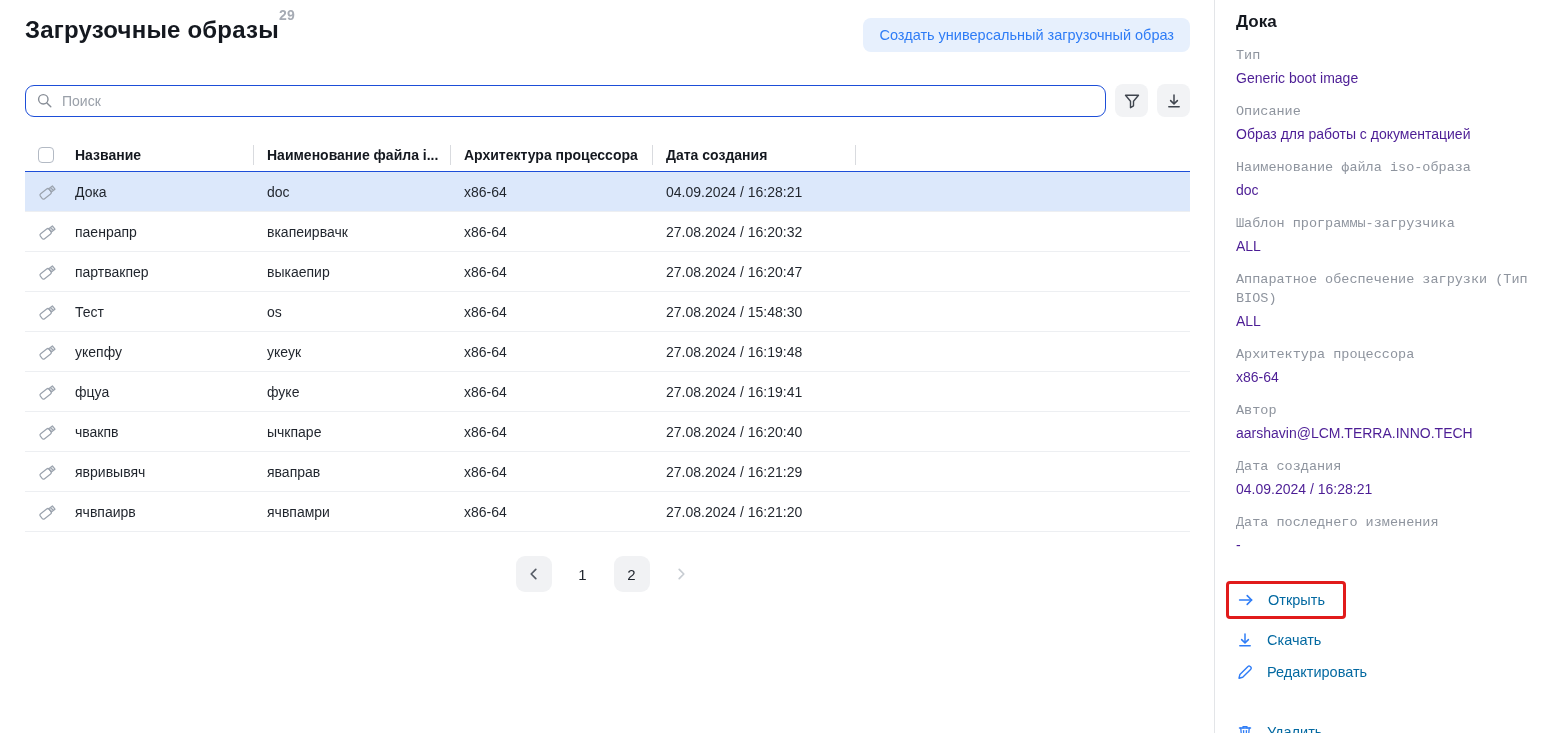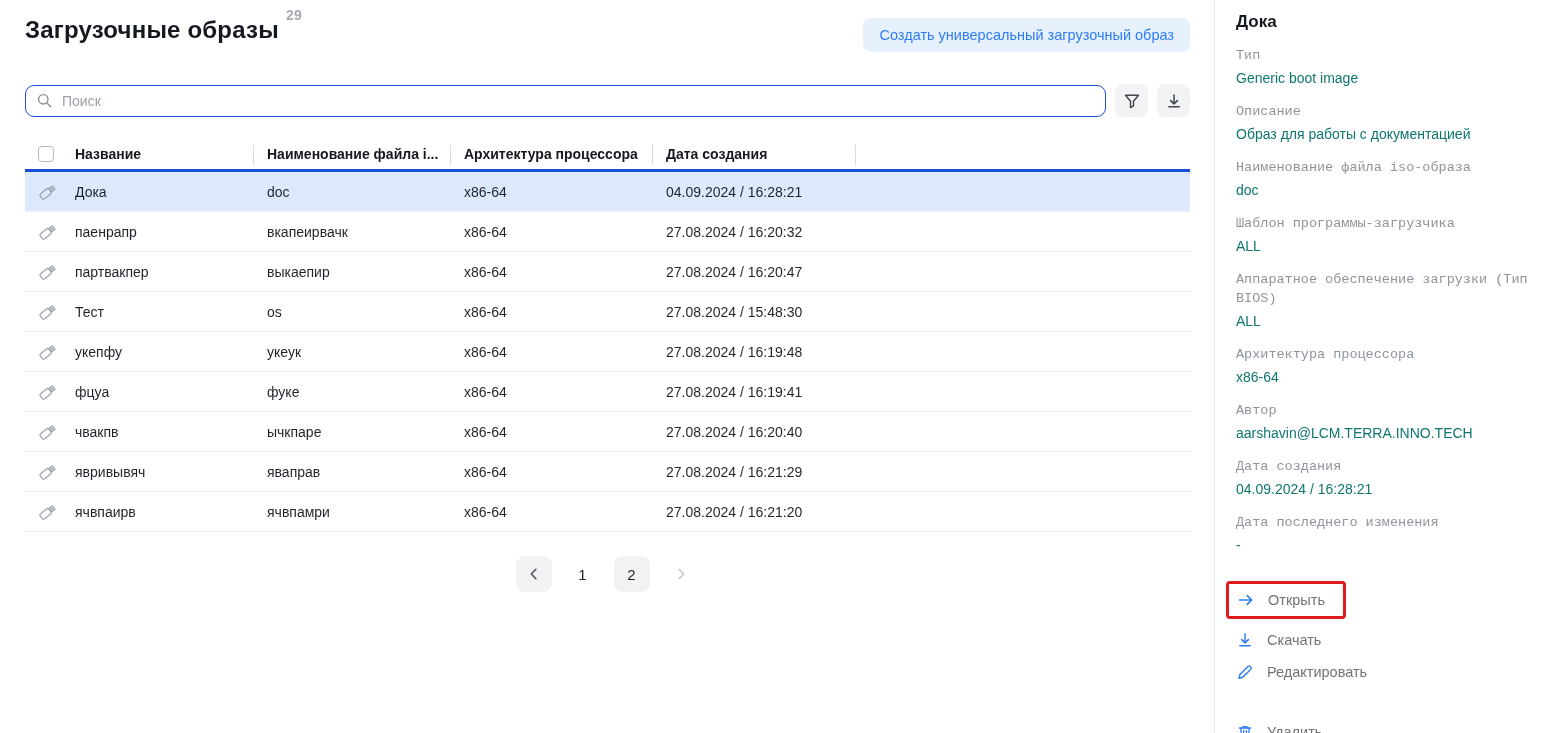--- a/index.html
+++ b/index.html
@@ -15,21 +15,21 @@
   
   .main { flex: 0 0 1214px; max-width: 1214px; padding-top: 16px; }
 
   .topbar {
     display: flex; align-items: flex-start; justify-content: space-between;
     padding: 0 24px 0 25px;
   }
   h1 { font-size: 24px; font-weight: 700; color: #14181f; letter-spacing: .2px; }
   h1 sup {
     font-size: 14px; font-weight: 600; color: #a6abb4;
-    margin-left: 7px; position: relative; top: -9px;
+    position: relative; top: -9px;
   }
   .create-btn {
     border: none; cursor: pointer;
     background: #e7f0fd; color: #2e7cf6;
     font-family: inherit; font-size: 14.5px;
     padding: 9px 16px; border-radius: 8px; margin-top: 2px;
   }
 
   .search-row {
     display: flex; align-items: center; gap: 9px;
@@ -53,21 +53,21 @@
   }
   .icon-btn span { width: 18px; height: 18px; display: block; }
 
   
   .table { margin: 21px 24px 0 25px; }
   .thead, .trow {
     display: grid;
     grid-template-columns: 50px 178px 197px 202px 203px 1fr;
     align-items: center;
   }
-  .thead { height: 34px; border-bottom: 3px solid #1d4ed8; }
+  .thead { height: 34px; border-bottom: 1px solid #1d4ed8; }
   .hcell { font-size: 14px; font-weight: 700; color: #14181f; position: relative; height: 100%; display: flex; align-items: center; }
   .hcell.c0 { padding-left: 13px; }
   .hcell.sep::before {
     content: ""; position: absolute; left: 0; top: 7px;
     width: 1px; height: 20px; background: #d9dbdf;
   }
   .hcell.sep { padding-left: 14px; }
   .checkbox {
     width: 16px; height: 16px; display: inline-block;
     border: 1.6px solid #b3bac4; border-radius: 4px; background: #fff; cursor: pointer;
@@ -91,26 +91,26 @@
   .pg-btn svg { display: block; }
 
   
   .panel {
     flex: 1; border-left: 1px solid #e3e5e8;
     padding: 12px 20px 0 21px;
   }
   .panel h2 { font-size: 17px; font-weight: 700; color: #14181f; }
   .field { margin-top: 14px; }
   .f-label { font-size: 13.5px; color: #8e949e; line-height: 19px; font-family: Liberation Mono, monospace; }
-  .f-value { font-size: 14px; color: #0f766e; line-height: 19px; margin-top: 4px; }
+  .f-value { font-size: 14px; color: #4c1d95; line-height: 19px; margin-top: 4px; }
 
   .actions { margin-top: 26px; }
   .action-row {
     display: flex; align-items: center; gap: 13px;
-    height: 26px; margin: 6px 0; cursor: pointer; font-size: 14.5px; color: #737373;
+    height: 26px; margin: 6px 0; cursor: pointer; font-size: 14.5px; color: #0369a1;
   }
   .action-row .a-icon { width: 18px; height: 18px; display: block; flex: none; }
   .hl-box {
     display: inline-flex; border: 3px solid #e11b1b; border-radius: 4px;
     padding: 3px 18px 3px 8px; margin-left: -10px; margin-bottom: 2px;
   }
   .hl-box .action-row { margin: 0; }
   .action-row.spaced { margin-top: 34px; text-align: right; }
 </style>
 </head>

